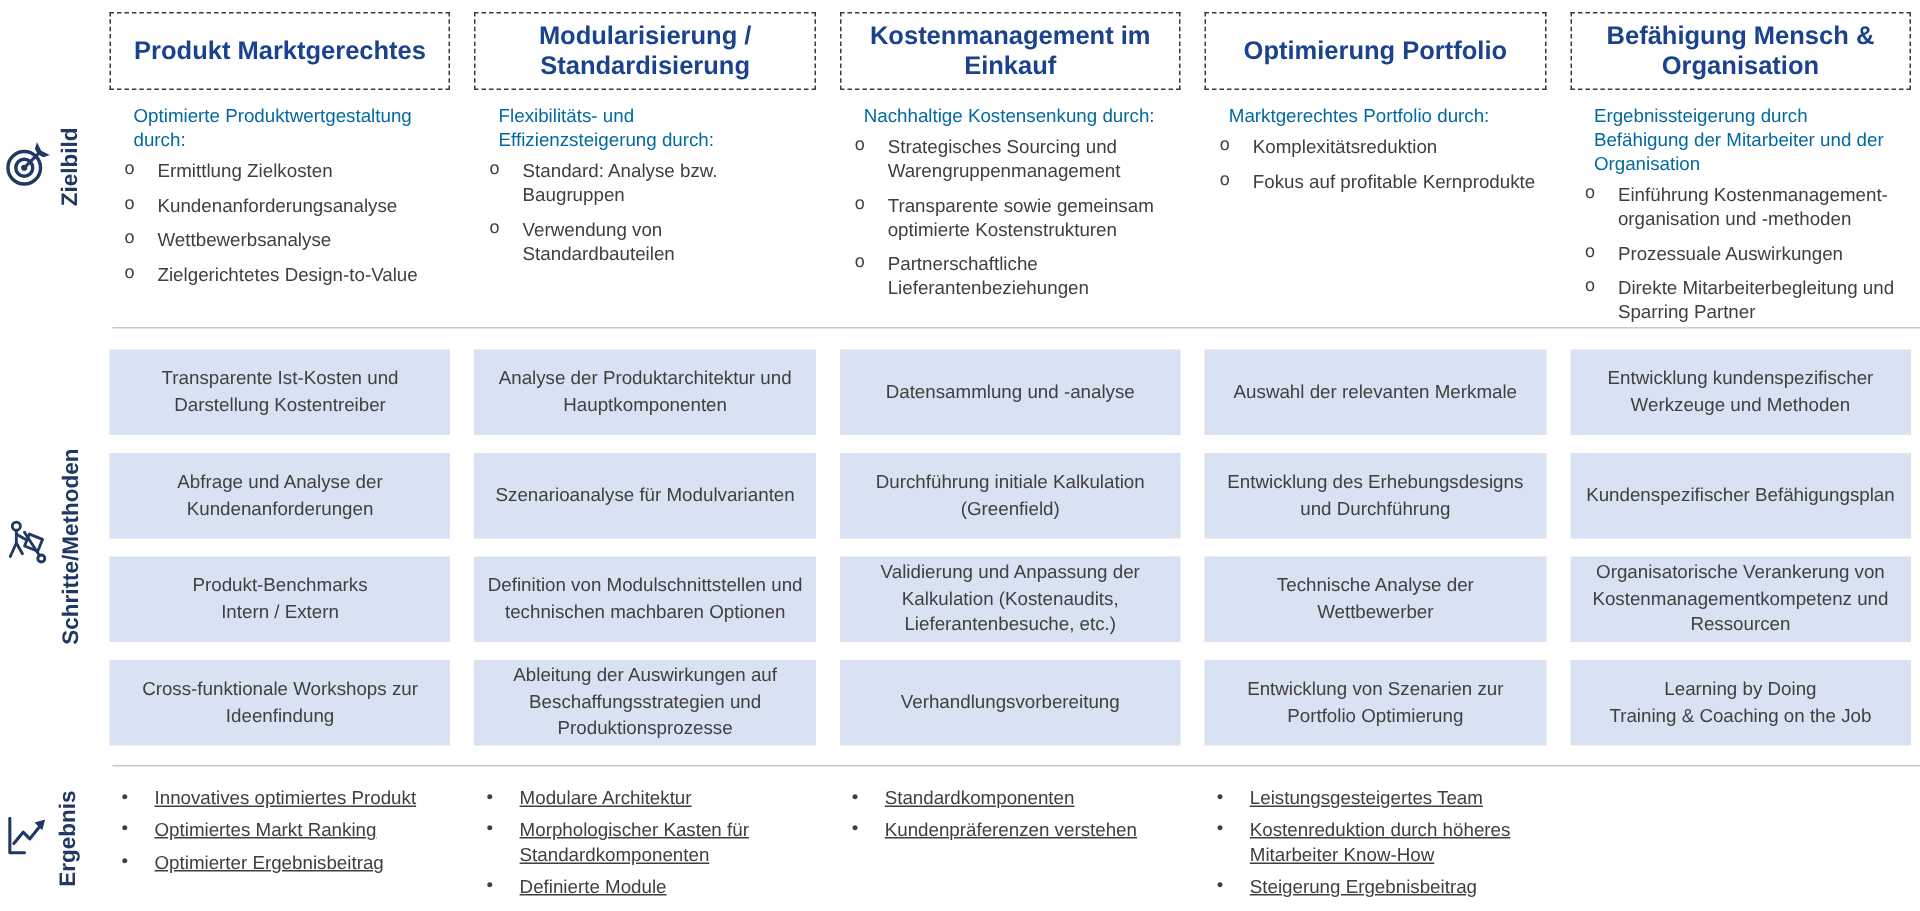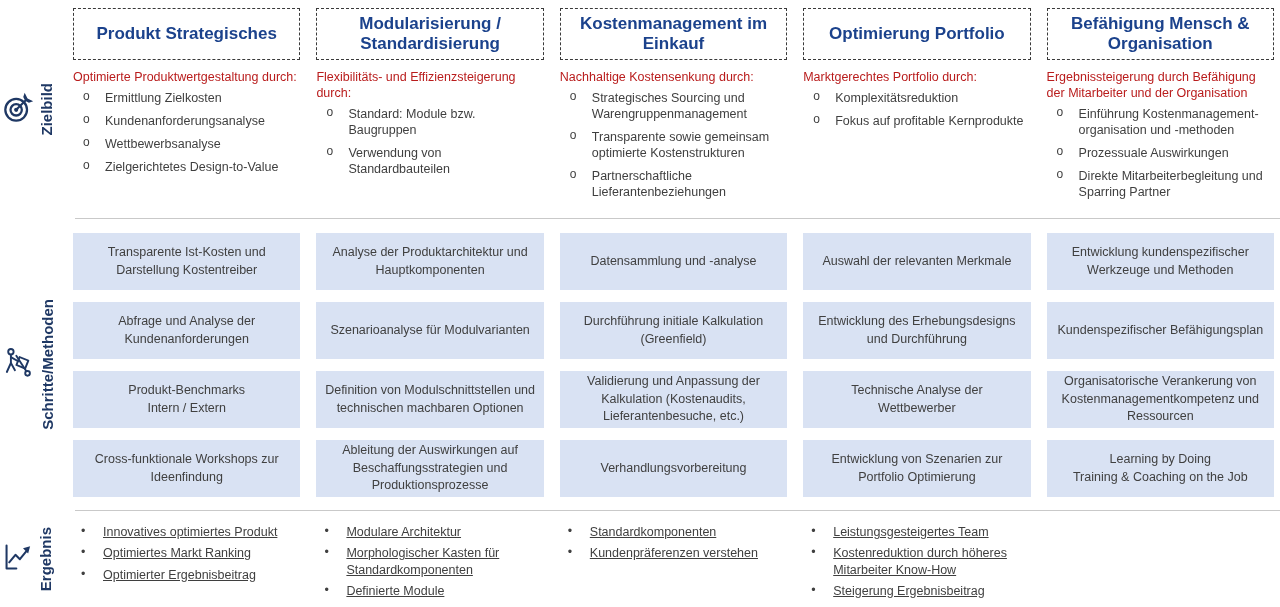--- a/index.html
+++ b/index.html
@@ -31,21 +31,21 @@
 
   .header-box {
     margin-top:8px; height:52px;
     border:1px dashed #3a3a3a;
     display:flex; align-items:center; justify-content:center;
     text-align:center;
     color:#1b428c; font-weight:700; font-size:17px; line-height:1.18;
     padding:0 6px; box-sizing:border-box;
   }
   .intro {
-    margin:9px 0 5px; font-size:12.5px; line-height:1.28; color:#b91c1c;
+    margin:9px 16px 5px; font-size:12.5px; line-height:1.28; color:#0369a1;
   }
   .goal-list { margin:2px; padding:0; list-style:none; }
   .goal-list li {
     position:relative; padding-left:30px; margin-bottom:7px;
     font-size:12.5px; line-height:1.28;
   }
   .goal-list li::before {
     content:"o"; position:absolute; left:8px; top:-1px; font-size:12px;
   }
 
@@ -83,35 +83,35 @@
           </g>
           <circle cx="15" cy="21" r="2.2" fill="#1f3864"></circle>
           <line x1="15" y1="21" x2="26" y2="10" stroke="#1f3864" stroke-width="2.2" stroke-linecap="round"></line>
           <path d="M24 3 L27 9 L33 12 L28.5 13.5 L24.5 11.5 L22.5 7.5 Z" fill="#1f3864"></path>
         </svg>
       </span>
       <span class="row-label">Zielbild</span>
     </div>
 
     <div class="col-cell">
-      <div class="header-box">Produkt Strategisches</div>
+      <div class="header-box">Produkt Marktgerechtes</div>
       <p class="intro">Optimierte Produktwertgestaltung durch:</p>
       <ul class="goal-list">
         <li>Ermittlung Zielkosten</li>
         <li>Kundenanforderungsanalyse</li>
         <li>Wettbewerbsanalyse</li>
         <li>Zielgerichtetes Design-to-Value</li>
       </ul>
     </div>
 
     <div class="col-cell">
       <div class="header-box">Modularisierung / Standardisierung</div>
       <p class="intro">Flexibilitäts- und Effizienzsteigerung durch:</p>
       <ul class="goal-list">
-        <li>Standard: Module bzw. Baugruppen</li>
+        <li>Standard: Analyse bzw. Baugruppen</li>
         <li>Verwendung von Standardbauteilen</li>
       </ul>
     </div>
 
     <div class="col-cell">
       <div class="header-box">Kostenmanagement im Einkauf</div>
       <p class="intro">Nachhaltige Kostensenkung durch:</p>
       <ul class="goal-list">
         <li>Strategisches Sourcing und Warengruppenmanagement</li>
         <li>Transparente sowie gemeinsam optimierte Kostenstrukturen</li>

